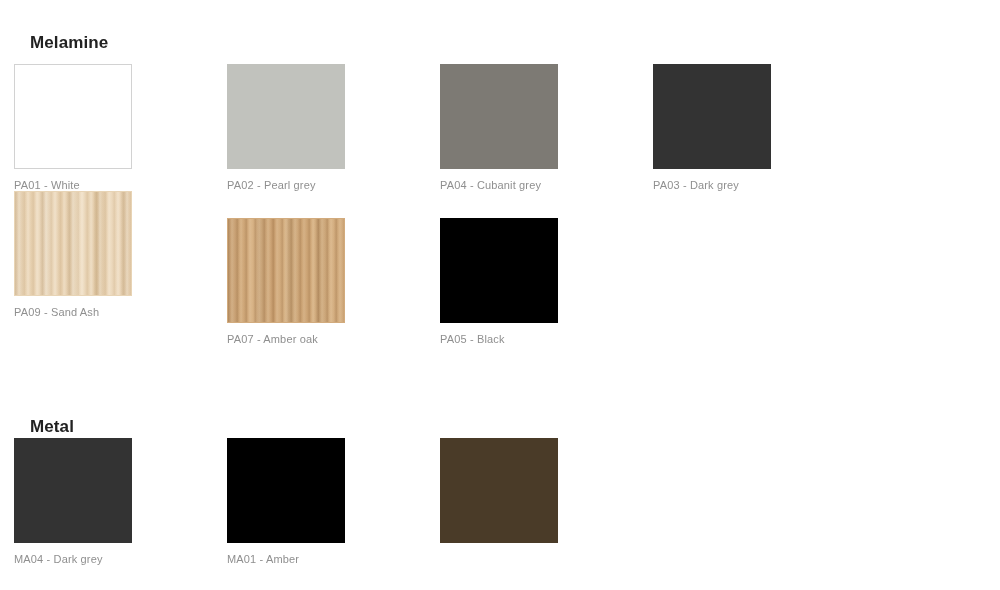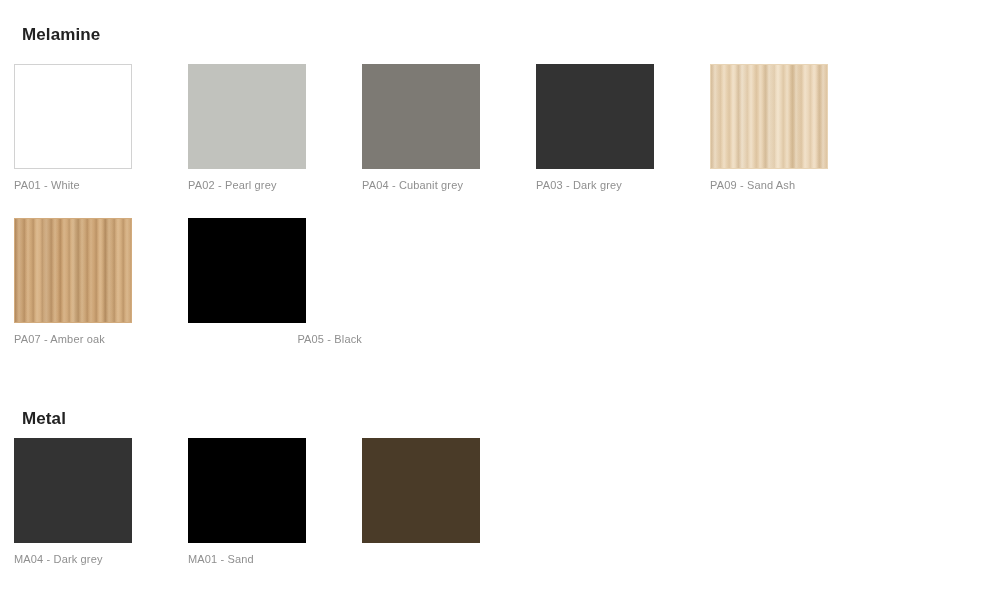--- a/index.html
+++ b/index.html
@@ -21,35 +21,35 @@
     width: 1000px;
     height: 590px;
     padding: 0;
   }
 
   .section-title {
     font-size: 17px;
     font-weight: bold;
     color: #222222;
     letter-spacing: 0.1px;
-    margin: 8px;
+    margin: 16px;
     padding: 0;
     line-height: 1;
   }
 
   .swatch-grid {
     display: flex;
     flex-wrap: wrap;
     margin: 0;
     padding: 0;
     list-style: none;
   }
 
   .swatch-cell {
-    width: 174px;
+    width: 213px;
     margin: 0;
     padding: 0;
   }
 
   .swatch-chip {
     width: 118px;
     height: 105px;
     border: 1px solid #d2d2d2;
     background-color: #ffffff;
     background-repeat: no-repeat;
@@ -141,35 +141,35 @@
         <div class="swatch-label">PA03 - Dark grey</div>
       </div>
       <div class="swatch-cell">
         <div class="swatch-chip chip-wrap no-border tex-sand-ash" title="PA09 - Sand Ash" style="background-color: rgb(232, 212, 181);"></div>
         <div class="swatch-label">PA09 - Sand Ash</div>
       </div>
       <div class="swatch-cell" style="margin-top: 27px;">
         <div class="swatch-chip chip-wrap no-border tex-amber-oak" title="PA07 - Amber oak" style="background-color: rgb(210, 171, 125);"></div>
         <div class="swatch-label">PA07 - Amber oak</div>
       </div>
-      <div class="swatch-cell" style="margin-top: 27px; text-align: right;">
+      <div class="swatch-cell" style="margin-top: 27px;">
         <div class="swatch-chip chip-wrap no-border" title="PA05 - Black" style="background-color: rgb(0, 0, 0);"></div>
         <div class="swatch-label">PA05 - Black</div>
       </div>
     </div>
 
   <h2 class="section-title" id="metal-title">Metal</h2>
 
   <div class="swatch-grid" id="metal-grid">
       <div class="swatch-cell">
         <div class="swatch-chip chip-wrap no-border" title="MA04 - Dark grey" style="background-color: rgb(51, 51, 51);"></div>
         <div class="swatch-label">MA04 - Dark grey</div>
       </div>
       <div class="swatch-cell">
         <div class="swatch-chip chip-wrap no-border" title="MA01 - Black" style="background-color: rgb(0, 0, 0);"></div>
-        <div class="swatch-label">MA01 - Sand</div>
+        <div class="swatch-label">MA01 - Amber</div>
       </div>
       <div class="swatch-cell">
         <div class="swatch-chip chip-wrap no-border" title="MA05 - Deep bronze" style="background-color: rgb(74, 59, 40);"></div>
       </div>
     </div>
 
 </div>
 
 </body></html>

